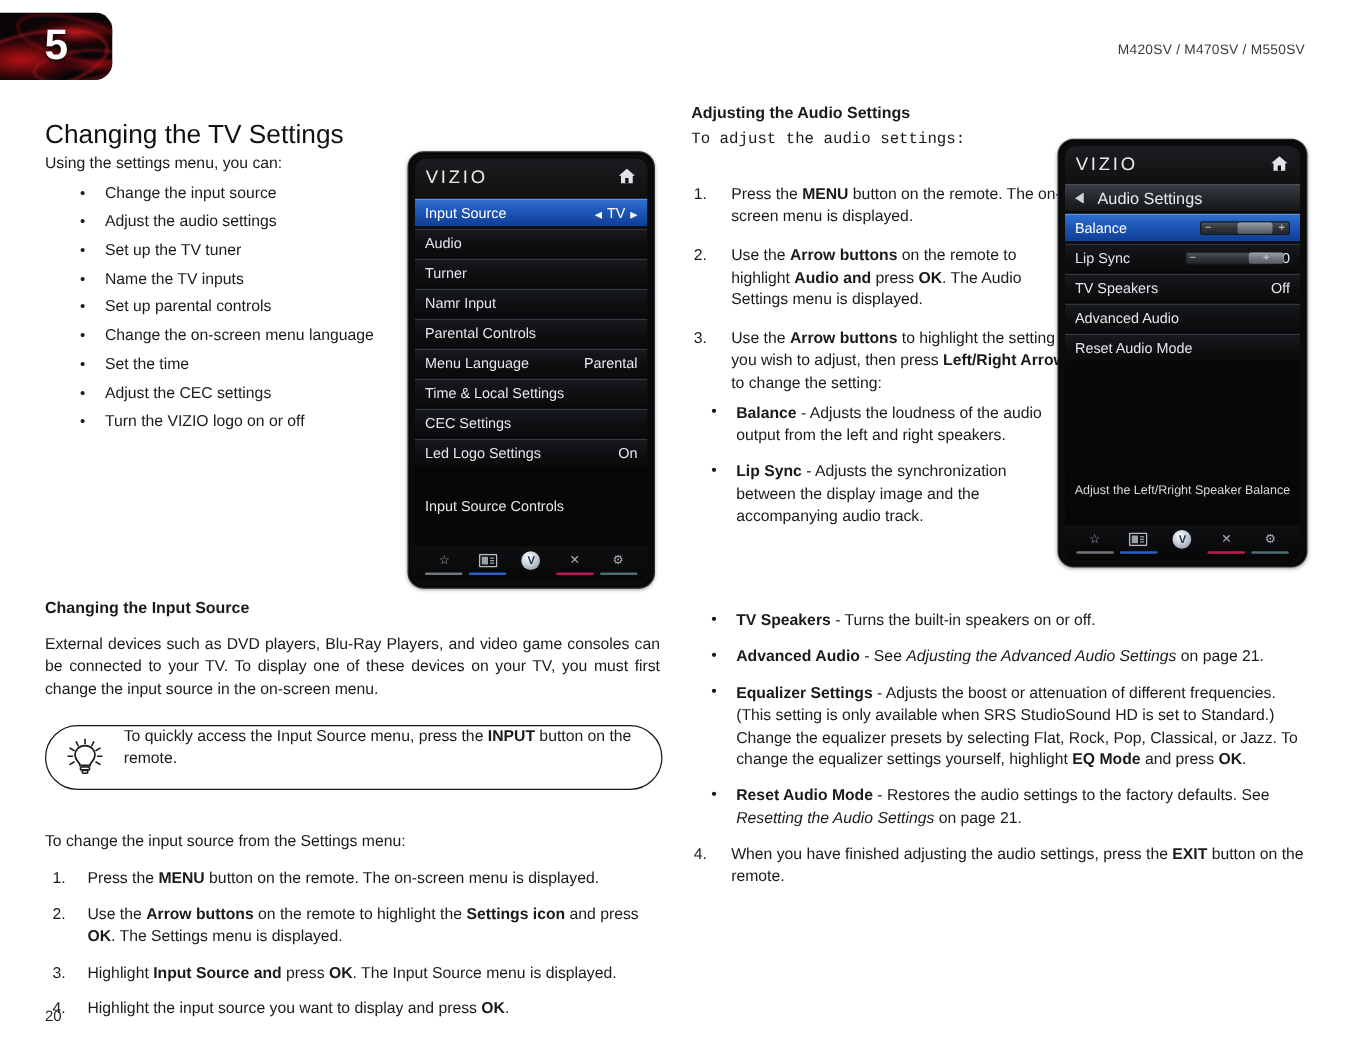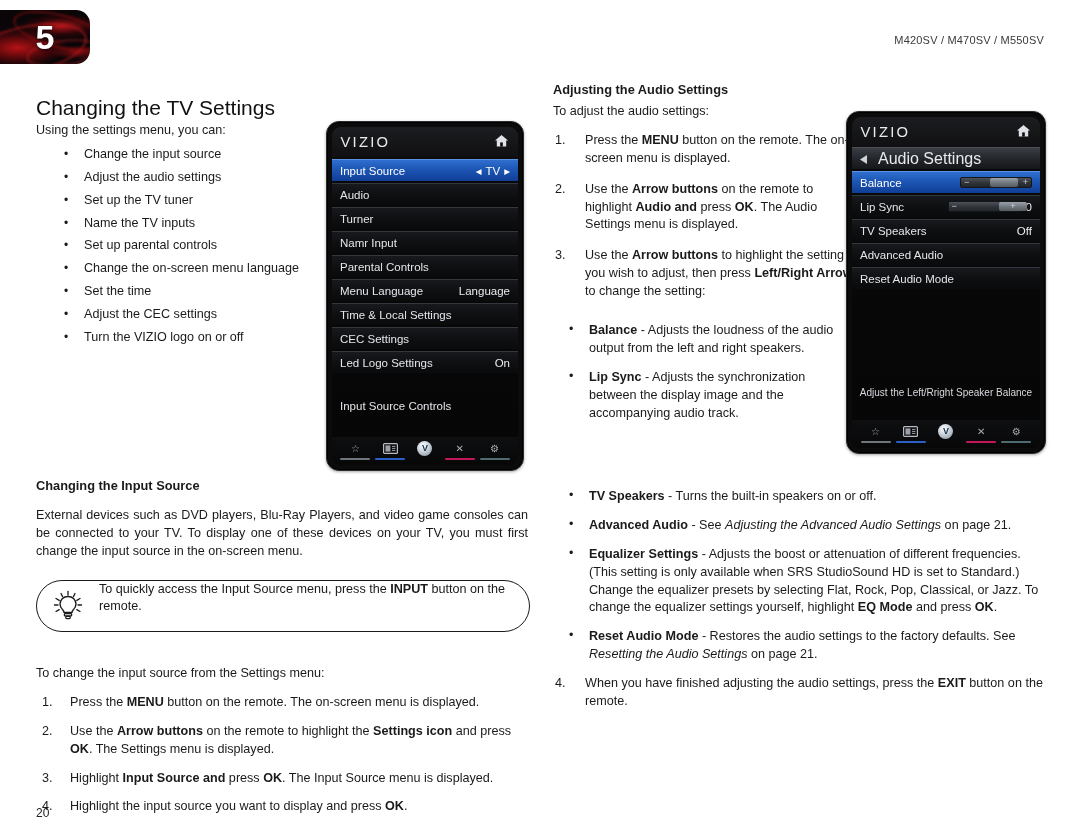--- a/index.html
+++ b/index.html
@@ -160,21 +160,21 @@
   }
   .home-icon { position: absolute; right: 9px; top: 7px; }
 
   .osd-titlebar {
     height: 21px; display: flex; align-items: center;
     padding: 0 8px;
     background: linear-gradient(180deg,#3a3d43 0%, #23262b 52%, #15171a 100%);
     border-top: 1px solid #4a4e55;
   }
   .osd-titlebar .back-arrow { margin-right: 10px; }
-  .osd-titlebar .title-text { color: #e7e9ec; font-size: 16px; }
+  .osd-titlebar .title-text { color: #e7e9ec; font-size: 13px; }
 
   .osd-row {
     height: 21px; position: relative;
     display: flex; align-items: center;
     padding: 0 8px;
     background: linear-gradient(180deg,#17191c 0%, #0d0e10 60%, #0a0b0c 100%);
     border-top: 1px solid #333740;
     margin-top: 2px;
   }
   .osd-row.selected {
@@ -300,21 +300,21 @@
       <li>Use the <b>Arrow buttons</b> on the remote to highlight the <b>Settings icon</b> and press <b>OK</b>. The Settings menu is displayed.</li>
       <li>Highlight <b>Input Source and</b> press <b>OK</b>. The Input Source menu is displayed.</li>
       <li>Highlight the input source you want to display and press <b>OK</b>.</li>
     </ol>
 </div>
 
 <div class="page-number">20</div>
 
 <div class="col-right">
   <h3 class="sub" style="margin-bottom:6px;">Adjusting the Audio Settings</h3>
-  <p class="lead" style="margin-bottom:12px;">To adjust the audio settings:</p>
+  <p class="lead" style="margin-bottom:27px;font-family:Liberation Mono, monospace;">To adjust the audio settings:</p>
   <ol class="steps right" id="right-steps">
       <li>Press the <b>MENU</b> button on the remote. The on-screen menu is displayed.</li>
       <li>Use the <b>Arrow buttons</b> on the remote to highlight <b>Audio and</b> press <b>OK</b>. The Audio Settings menu is displayed.</li>
       <li>Use the <b>Arrow buttons</b> to highlight the setting you wish to adjust, then press <b>Left/Right Arrow</b> to change the setting:</li>
     </ol>
 </div>
 
 <div style="position:absolute;left:553px;top:312px;width:300px;">
   <ul class="sub-bullets" id="right-bullets-narrow">
       <li><b>Balance</b> - Adjusts the loudness of the audio output from the left and right speakers.</li>
@@ -361,21 +361,21 @@
           <span class="row-label">Turner</span>
         </div>
         <div class="osd-row">
           <span class="row-label">Namr Input</span>
         </div>
         <div class="osd-row">
           <span class="row-label">Parental Controls</span>
         </div>
         <div class="osd-row">
           <span class="row-label">Menu Language</span>
-          <span class="row-value">Language</span>
+          <span class="row-value">Parental</span>
         </div>
         <div class="osd-row">
           <span class="row-label">Time &amp; Local Settings</span>
         </div>
         <div class="osd-row">
           <span class="row-label">CEC Settings</span>
         </div>
         <div class="osd-row">
           <span class="row-label">Led Logo Settings</span>
           <span class="row-value">On</span>

